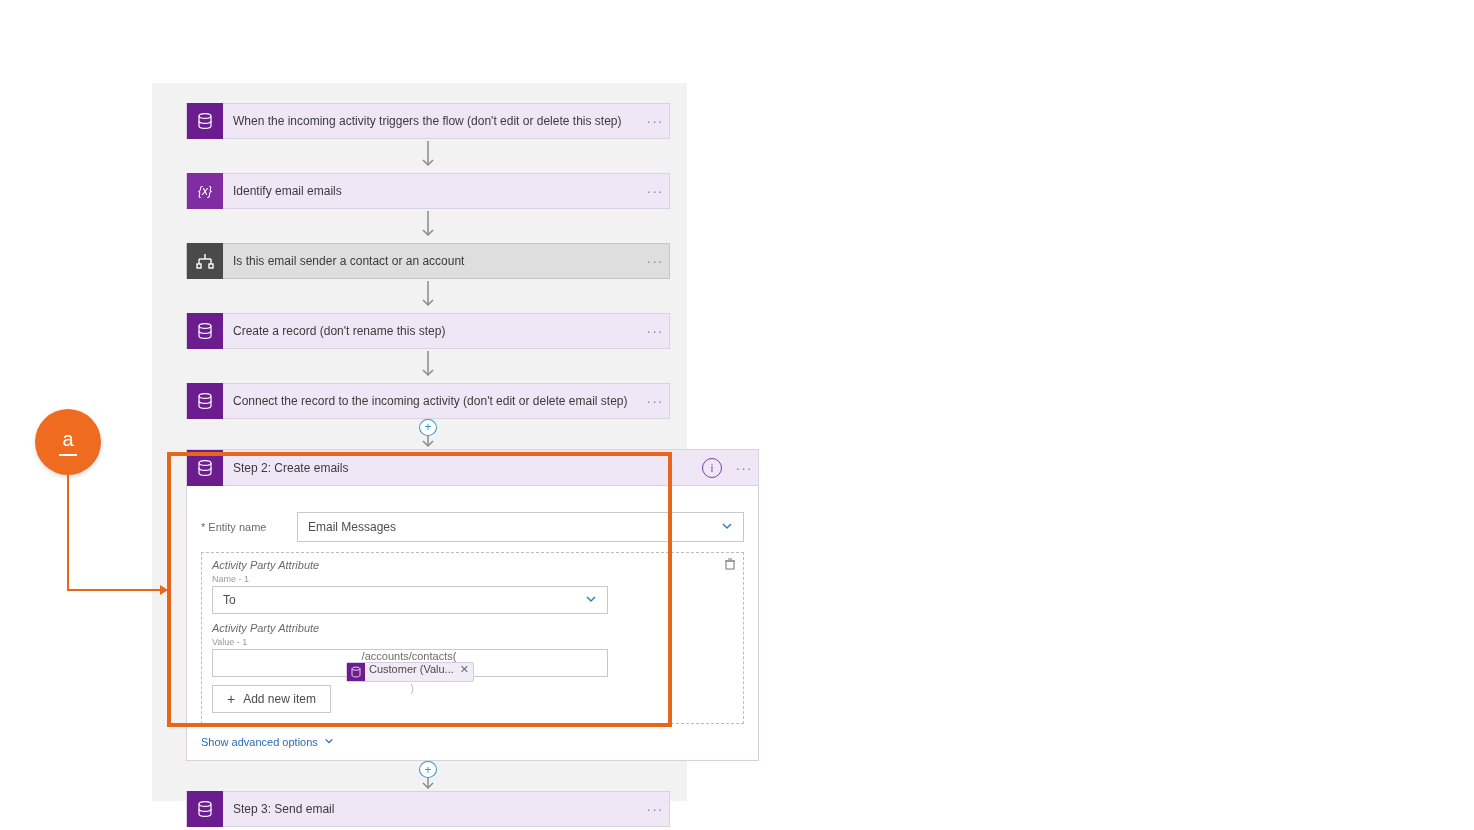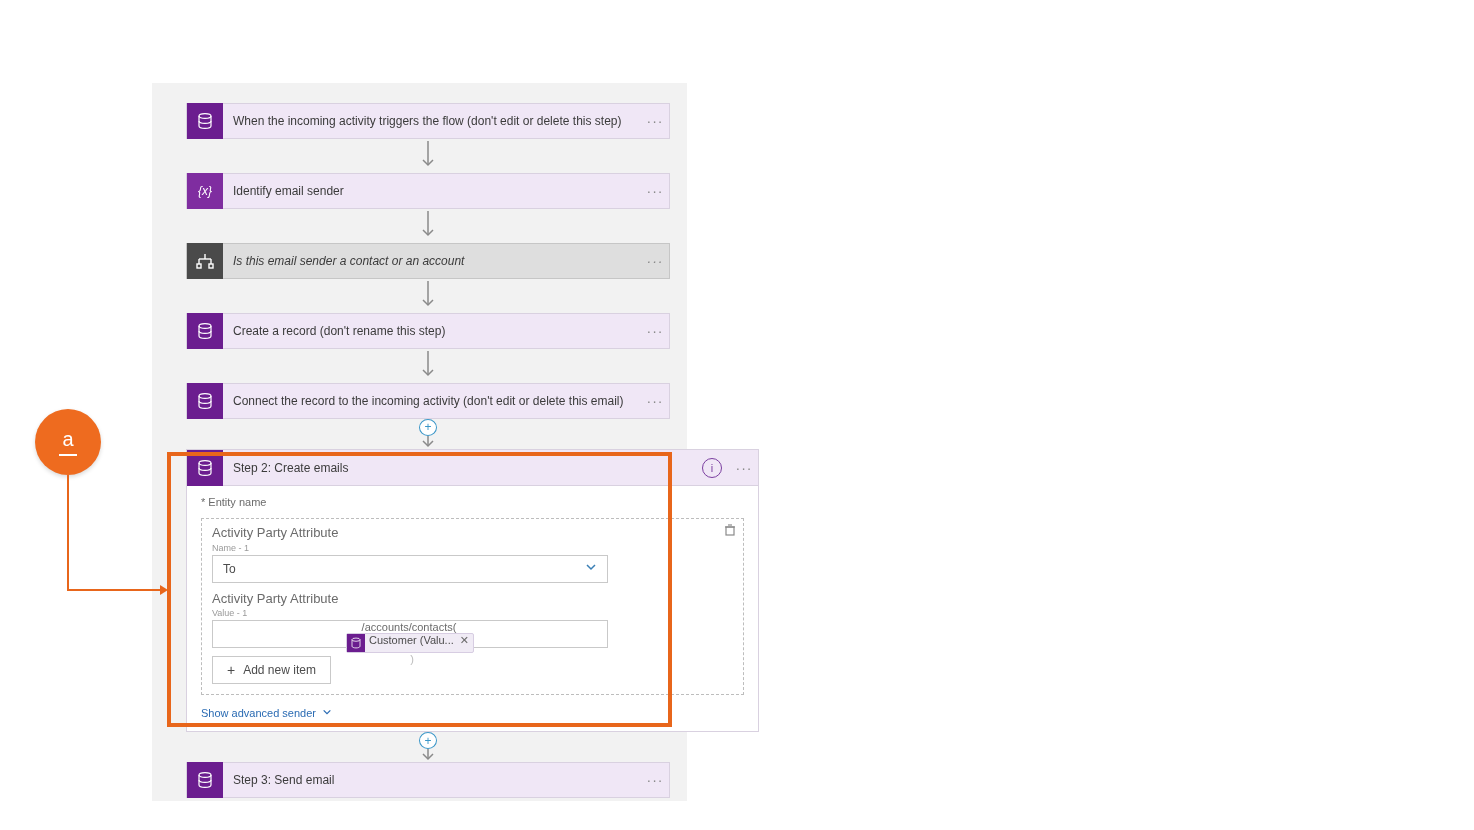--- a/index.html
+++ b/index.html
@@ -30,21 +30,20 @@
   .step {
     display: flex;
     align-items: center;
     height: 36px;
     border: 1px solid #d9d1e0;
     background: #f0e7f6;
   }
   .step.dark {
     background: #dedede;
     border: 1px solid #c6c6c6;
-    font-style: italic;
   }
   .step .ico {
     width: 36px;
     height: 36px;
     display: flex;
     align-items: center;
     justify-content: center;
     flex: 0 0 36px;
   }
   .ico-db { background: #6b1d8f; }
@@ -107,20 +106,21 @@
     width: 573px;
   }
   .expanded .step { border: none; border-bottom: 1px solid #d9d1e0; }
   .exp-body {
     padding: 10px 14px 8px 14px;
   }
   .row1 {
     display: flex;
     align-items: center;
     margin-bottom: 10px;
+    margin-top: 16px;
   }
   .row1 .flabel {
     width: 96px;
     font-size: 11px;
     color: #6b6b6b;
   }
   .row1 .flabel::before { content: "* "; color: #6b6b6b; }
   .select-box {
     flex: 1;
     height: 30px;
@@ -141,23 +141,24 @@
     margin-bottom: 10px;
   }
   .dashed .corner-del {
     position: absolute;
     right: 4px; top: 2px;
     width: 18px; height: 18px;
     color: #8a8a8a;
     display: flex; align-items: center; justify-content: center;
   }
   .dashed .slabel {
-    font-size: 13px;
+    font-size: 11px;
     color: #6b6b6b;
     line-height: 1.2;
+    font-style: italic;
   }
   .dashed .ssub {
     font-size: 9px;
     color: #9a9a9a;
     margin-top: 2px;
     margin-bottom: 2px;
   }
   .to-select {
     width: 396px;
     height: 28px;
@@ -306,21 +307,21 @@
         <polyline points="2,19 7,24 12,19" fill="none" stroke="#8a8a8a" stroke-width="1.5"></polyline>
       </svg>
   </div>
 
   <div class="step">
     <div class="ico ico-var">
       <svg width="20" height="20" viewBox="0 0 20 20">
           <text x="10" y="14" text-anchor="middle" fill="#fff" font-size="12" font-style="italic">{x}</text>
         </svg>
     </div>
-    <div class="lbl">Identify email sender</div>
+    <div class="lbl">Identify email emails</div>
     <div class="menu">···</div>
   </div>
 
   <div class="arrow-wrap">
     <svg class="arrow-svg" width="14" height="30">
         <line x1="7" y1="0" x2="7" y2="24" stroke="#8a8a8a" stroke-width="1.5"></line>
         <polyline points="2,19 7,24 12,19" fill="none" stroke="#8a8a8a" stroke-width="1.5"></polyline>
       </svg>
   </div>
 
@@ -366,21 +367,21 @@
   </div>
 
   <div class="step">
     <div class="ico ico-db">
       <svg width="18" height="18" viewBox="0 0 18 18">
           <ellipse cx="9" cy="4" rx="6" ry="2.4" fill="none" stroke="#fff" stroke-width="1.2"></ellipse>
           <path d="M3 4v10c0 1.3 2.7 2.4 6 2.4s6-1.1 6-2.4V4" fill="none" stroke="#fff" stroke-width="1.2"></path>
           <path d="M3 9c0 1.3 2.7 2.4 6 2.4s6-1.1 6-2.4" fill="none" stroke="#fff" stroke-width="1.2"></path>
         </svg>
     </div>
-    <div class="lbl">Connect the record to the incoming activity (don't edit or delete this email)</div>
+    <div class="lbl">Connect the record to the incoming activity (don't edit or delete email step)</div>
     <div class="menu">···</div>
   </div>
 
   <div class="arrow-plus">
     <div class="plus-badge">+</div>
     <svg class="arrow-svg" width="14" height="14">
         <line x1="7" y1="0" x2="7" y2="9" stroke="#8a8a8a" stroke-width="1.5"></line>
         <polyline points="2,5 7,10 12,5" fill="none" stroke="#8a8a8a" stroke-width="1.5"></polyline>
       </svg>
   </div>
@@ -395,20 +396,28 @@
           </svg>
       </div>
       <div class="lbl">Step 2: Create emails</div>
       <div class="info">i</div>
       <div class="menu">···</div>
     </div>
 
     <div class="exp-body">
       <div class="row1">
         <div class="flabel">Entity name</div>
+        <div class="select-box">
+          <span class="sval">Email Messages</span>
+          <span class="chev">
+            <svg width="12" height="12" viewBox="0 0 12 12">
+                <polyline points="2,4 6,8 10,4" fill="none" stroke="#3a7fb5" stroke-width="1.5"></polyline>
+              </svg>
+          </span>
+        </div>
       </div>
 
       <div class="dashed">
         <div class="corner-del">
           <svg width="14" height="14" viewBox="0 0 14 14" fill="none" stroke="#8a8a8a" stroke-width="1.2">
               <rect x="3" y="4" width="8" height="8"></rect>
               <line x1="2" y1="4" x2="12" y2="4"></line>
               <line x1="5" y1="2" x2="9" y2="2"></line>
             </svg>
         </div>
@@ -440,21 +449,21 @@
           <span class="paren">)</span>
         </div>
 
         <div class="addnew">
           <span class="plus">+</span>
           <span>Add new item</span>
         </div>
       </div>
 
       <div class="adv">
-        <span>Show advanced sender</span>
+        <span>Show advanced options</span>
         <span class="chev">
           <svg width="10" height="10" viewBox="0 0 12 12">
               <polyline points="2,4 6,8 10,4" fill="none" stroke="#2a6bb3" stroke-width="1.5"></polyline>
             </svg>
         </span>
       </div>
     </div>
   </div>
 
   <div class="arrow-plus">

